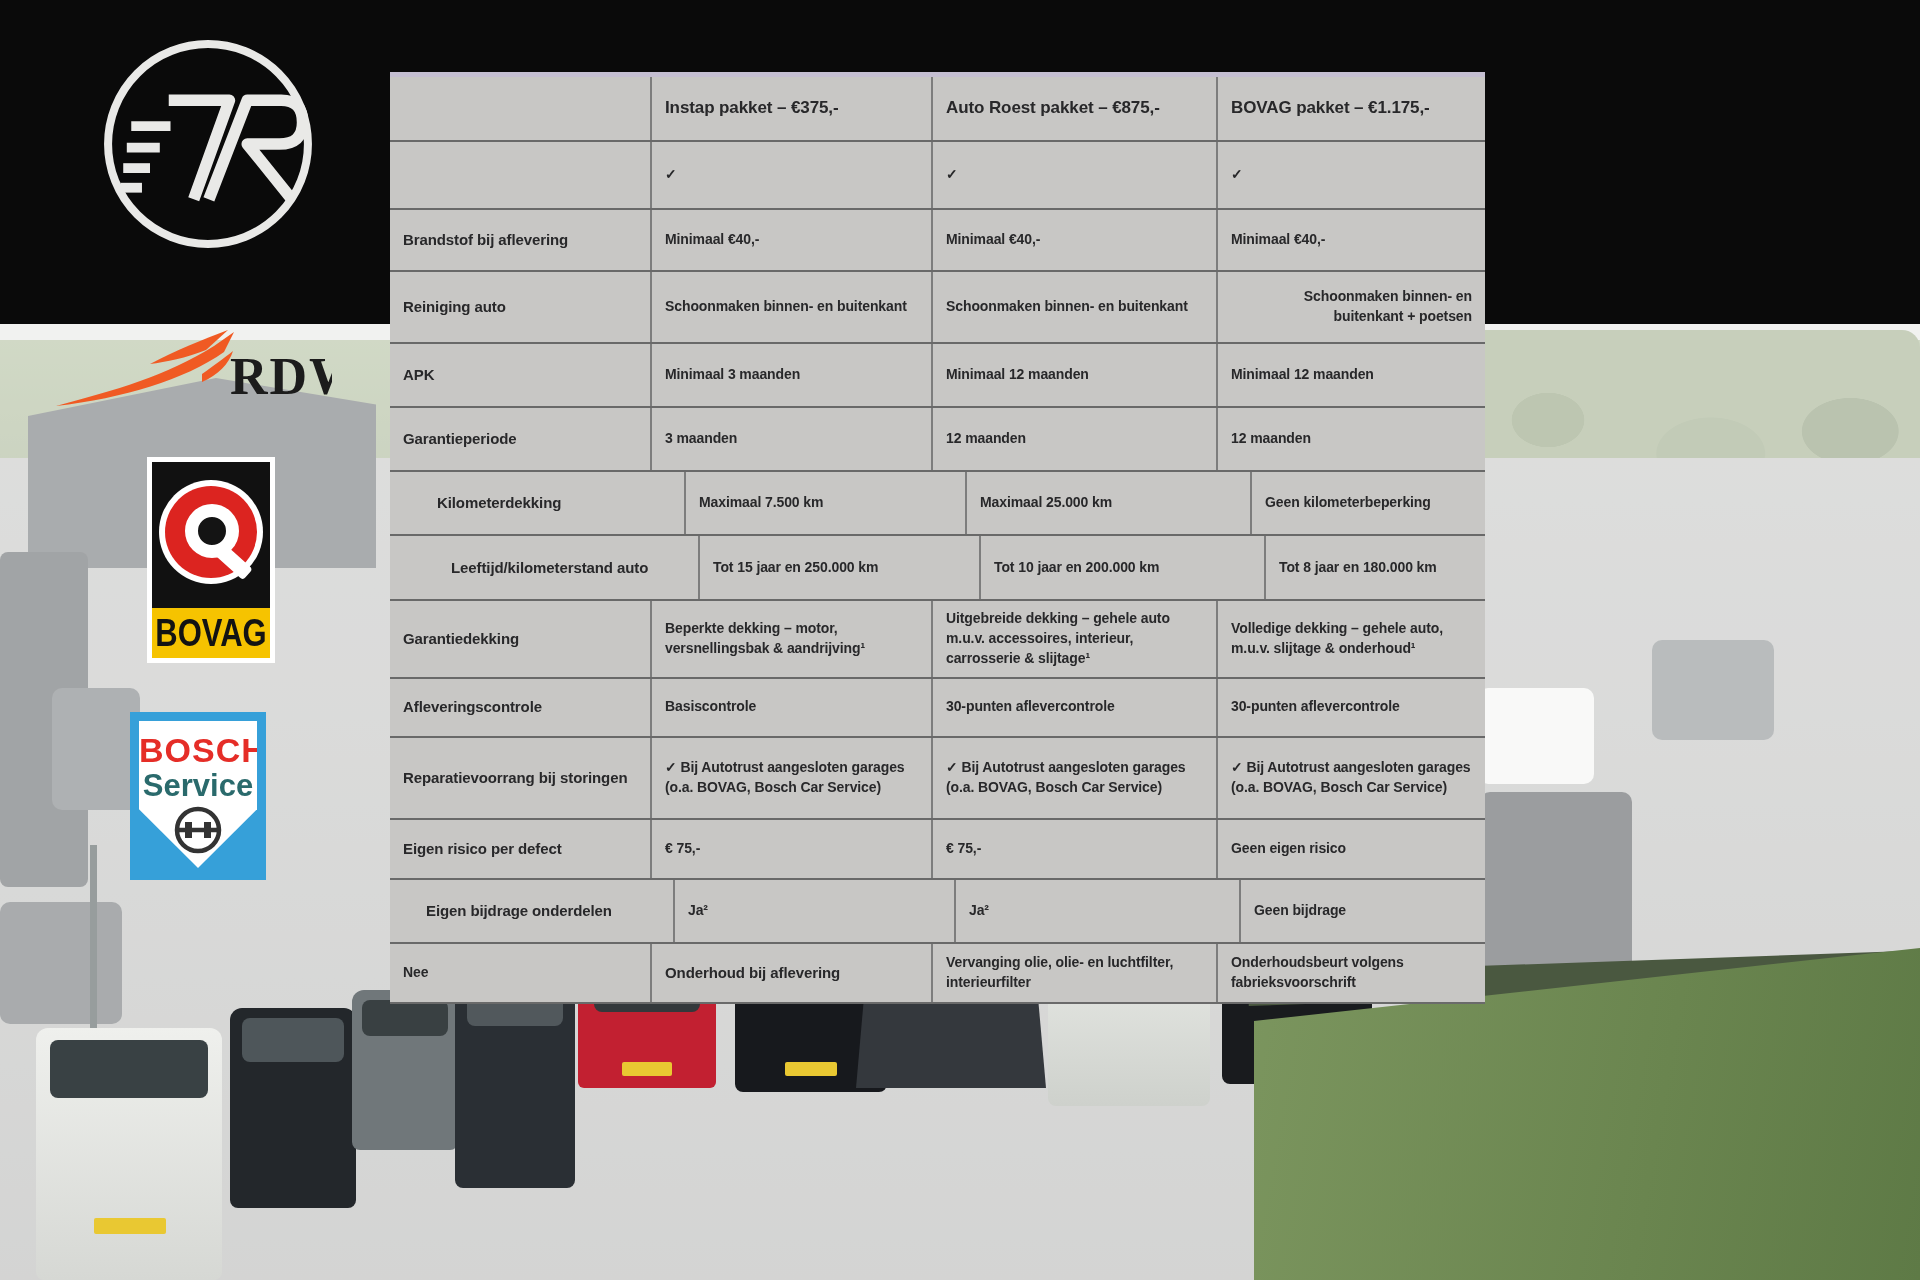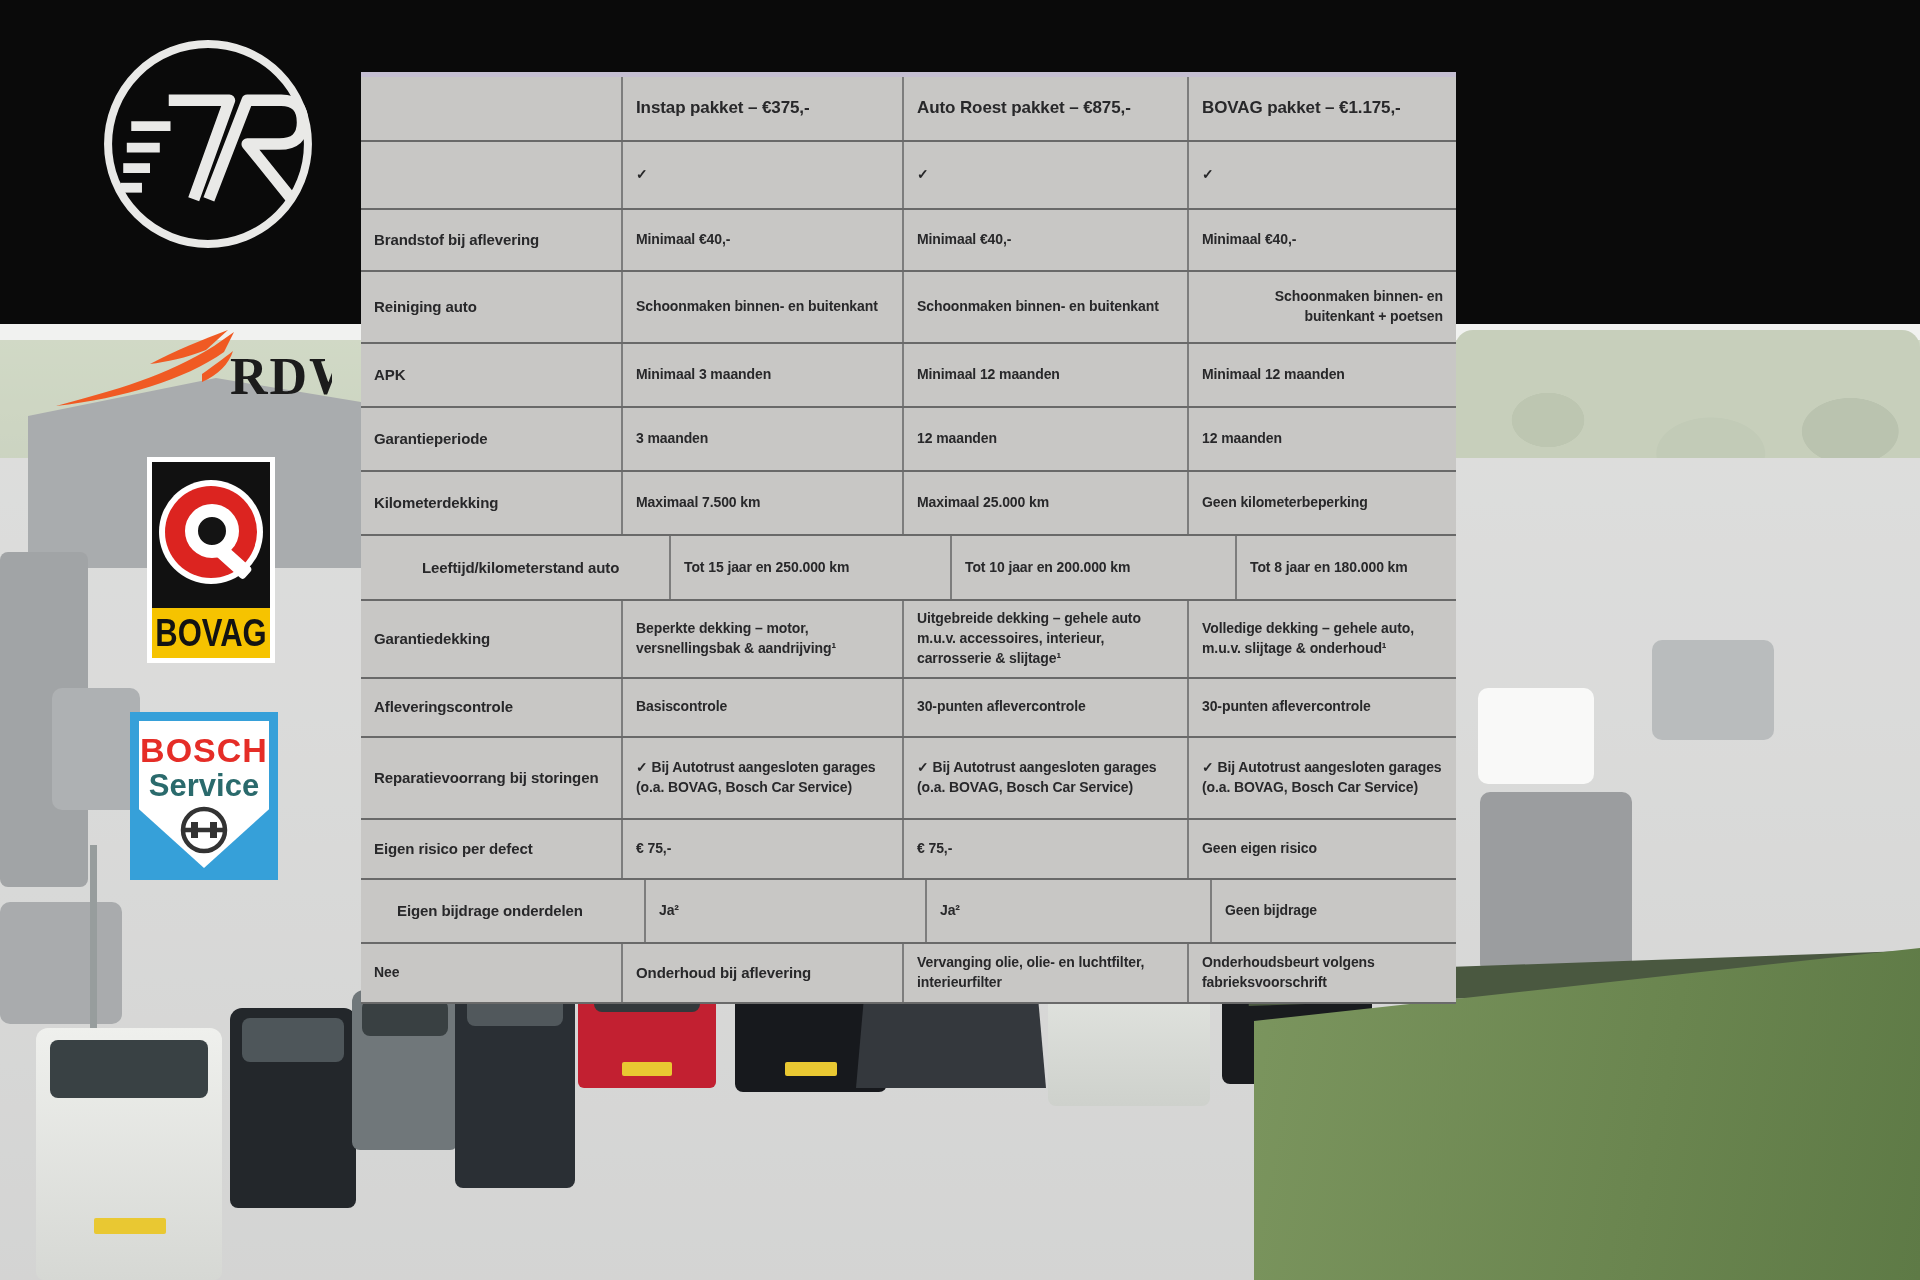--- a/index.html
+++ b/index.html
@@ -72,49 +72,49 @@
   .bv-white{position:absolute;left:7px;top:18px;width:104px;height:104px;border-radius:50%;background:#fff;}
   .bv-red{position:absolute;left:13px;top:24px;width:92px;height:92px;border-radius:50%;
           background:var(--bovag-red,#dc2420);}
   .bv-ring{position:absolute;left:33px;top:42px;width:28px;height:28px;border:13px solid #fff;
            border-radius:50%;background:#141414;}
   .bv-handle{position:absolute;left:72px;top:76px;width:15px;height:44px;background:#fff;
              transform:rotate(-48deg);border-radius:4px;}
   .bovag-bottom{width:100%;height:50px;background:var(--bovag-yellow,#f6c300);
                 display:flex;align-items:center;justify-content:center;}
   .bovag-word{font-size:31px;font-weight:800;color:#131313;letter-spacing:0;transform:scaleY(1.25);}
-  .bosch{position:absolute;left:130px;top:712px;width:148px;height:168px;
+  .bosch{position:absolute;left:130px;top:712px;width:136px;height:168px;
          background:var(--bosch-blue,#36a0d9);z-index:8;}
   .bosch-shield{position:absolute;left:9px;top:9px;right:9px;bottom:12px;background:#fff;
                 clip-path:polygon(0 0,100% 0,100% 60%,50% 100%,0 60%);text-align:center;}
   .bosch-word{display:block;margin-top:10px;font-size:34px;font-weight:800;
               color:var(--bosch-red,#e52d27);letter-spacing:1px;}
   .bosch-service{display:block;margin-top:-2px;font-size:31px;font-weight:700;
                  color:var(--bosch-teal,#2a6a6c);}
   .bosch-symbol{margin-top:0px;}
 
   
-  .tbl{position:absolute;left:361px;top:72px;width:1095px;z-index:10;
+  .tbl{position:absolute;left:390px;top:72px;width:1095px;z-index:10;
        background:var(--table-bg,#c8c7c5);border-top:5px solid var(--table-top-accent,#c5bfd2);
        border-bottom:2px solid var(--table-border,#6a6a6a);
        color:var(--text,#28282a);}
   .trow{display:grid;grid-template-columns:260px 281px 285px 269px;border-top:2px solid #696969;}
   .trow:first-child{border-top:none;}
   .tcell{padding:8px 13px;display:flex;align-items:center;font-weight:700;font-size:14px;
          line-height:1.42;letter-spacing:-0.1px;border-left:2px solid #7d7d7d;}
   .tcell:first-child{border-left:none;}
   .tcell.label{font-size:15px;}
   .thead .tcell{font-size:17px;}
   #comparison-table .trow:nth-child(1){min-height:63px;}
   #comparison-table .trow:nth-child(2){min-height:66px;}
   #comparison-table .trow:nth-child(3){min-height:60px;}
   #comparison-table .trow:nth-child(4){min-height:70px;text-align:right;}
   #comparison-table .trow:nth-child(5){min-height:62px;}
   #comparison-table .trow:nth-child(6){min-height:62px;}
-  #comparison-table .trow:nth-child(7){min-height:62px;}
+  #comparison-table .trow:nth-child(7){min-height:62px;padding-left:34px;}
   #comparison-table .trow:nth-child(8){min-height:63px;padding-left:48px;}
   #comparison-table .trow:nth-child(9){min-height:75px;}
   #comparison-table .trow:nth-child(10){min-height:57px;}
   #comparison-table .trow:nth-child(11){min-height:80px;}
   #comparison-table .trow:nth-child(12){min-height:58px;}
   #comparison-table .trow:nth-child(13){min-height:62px;padding-left:23px;}
   #comparison-table .trow:nth-child(14){min-height:58px;}
 </style>
 </head>
 <body>

